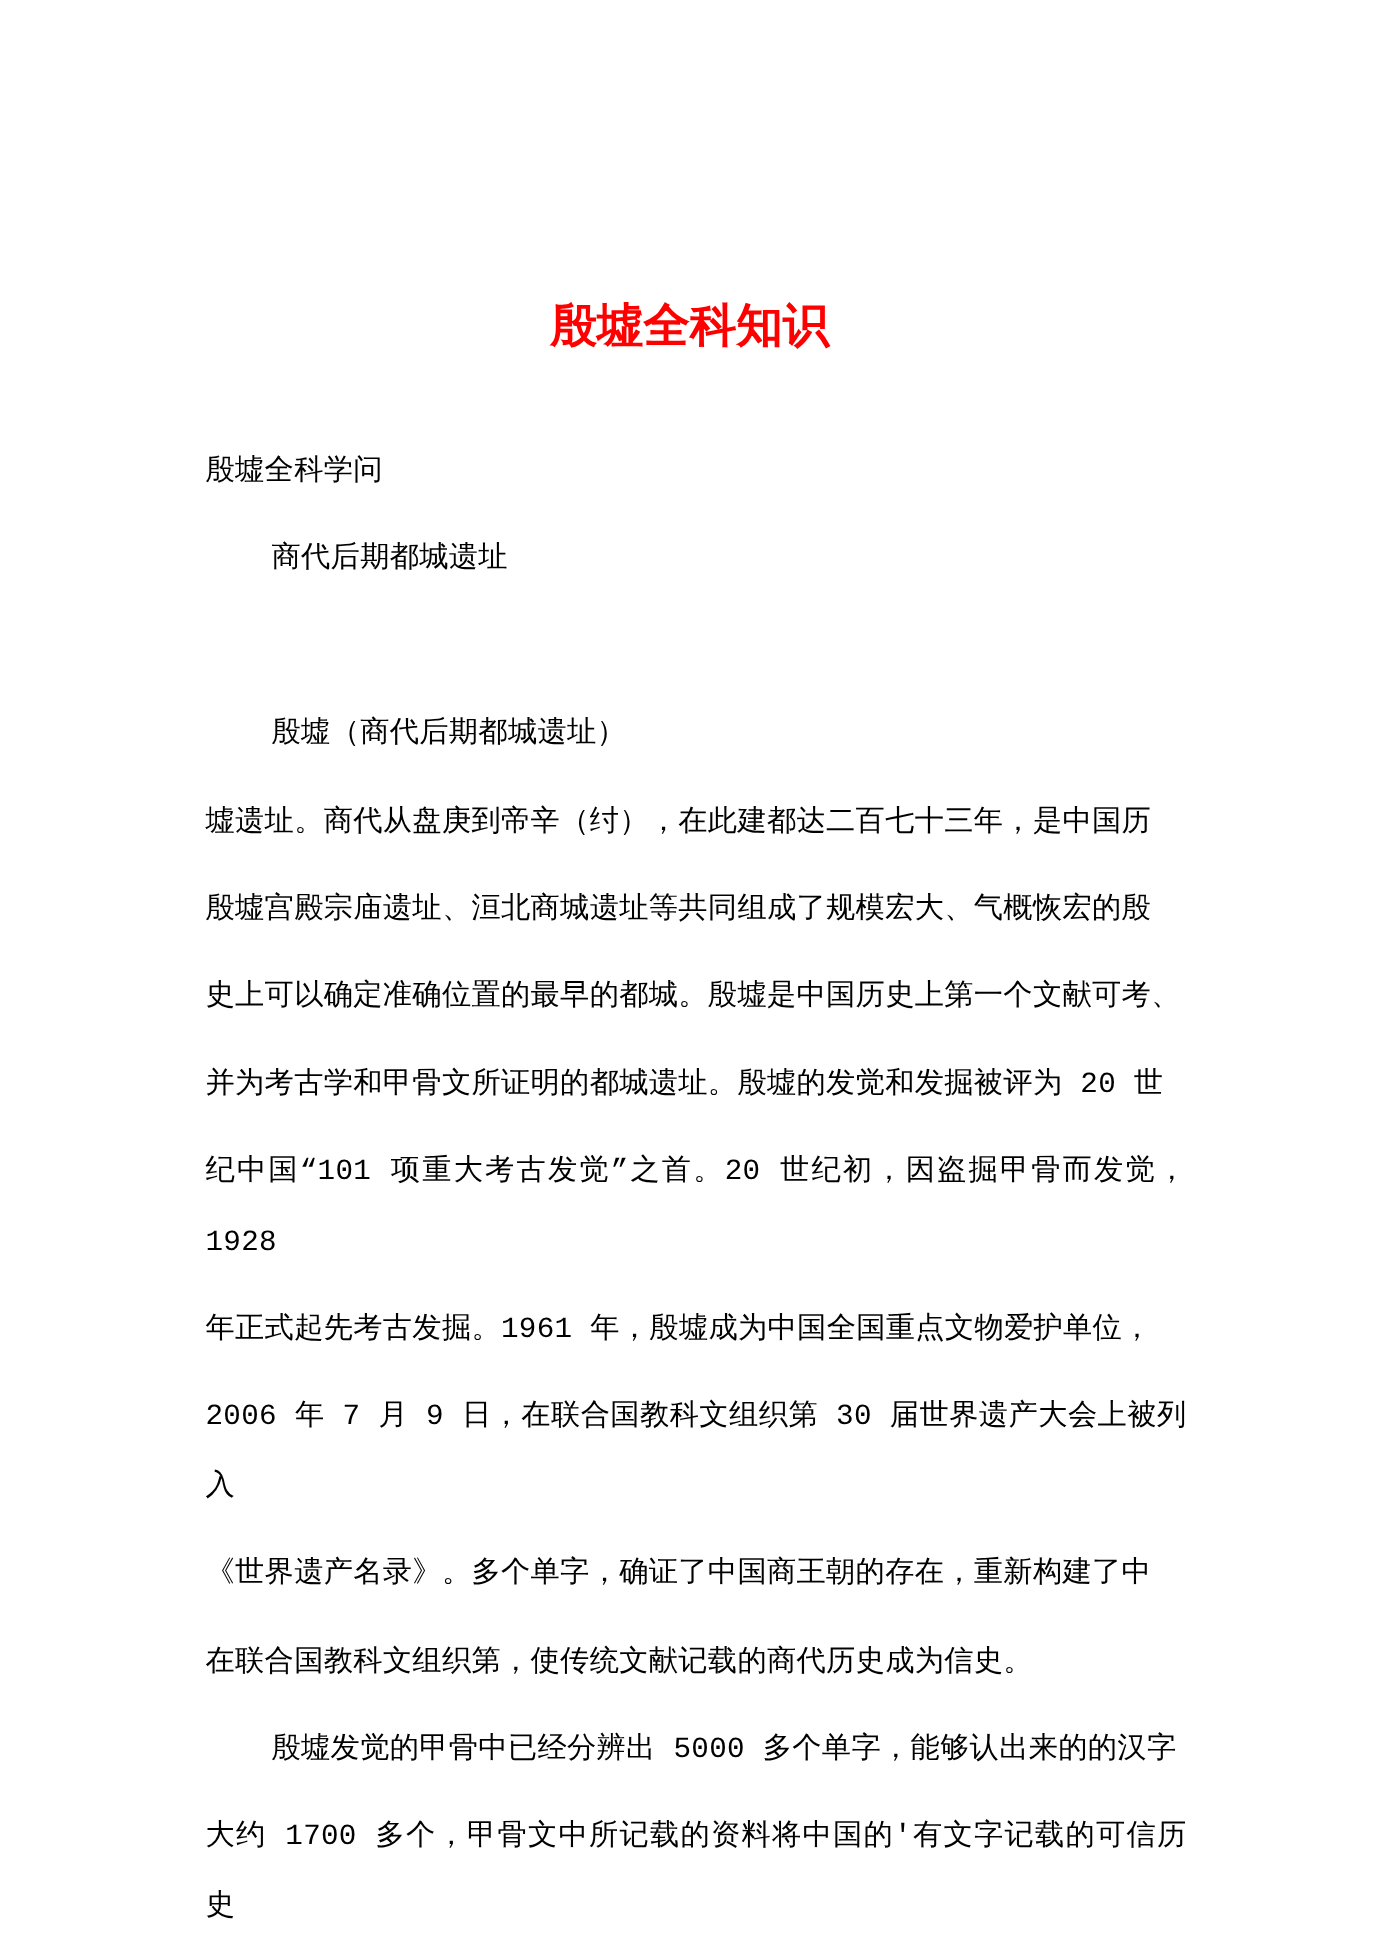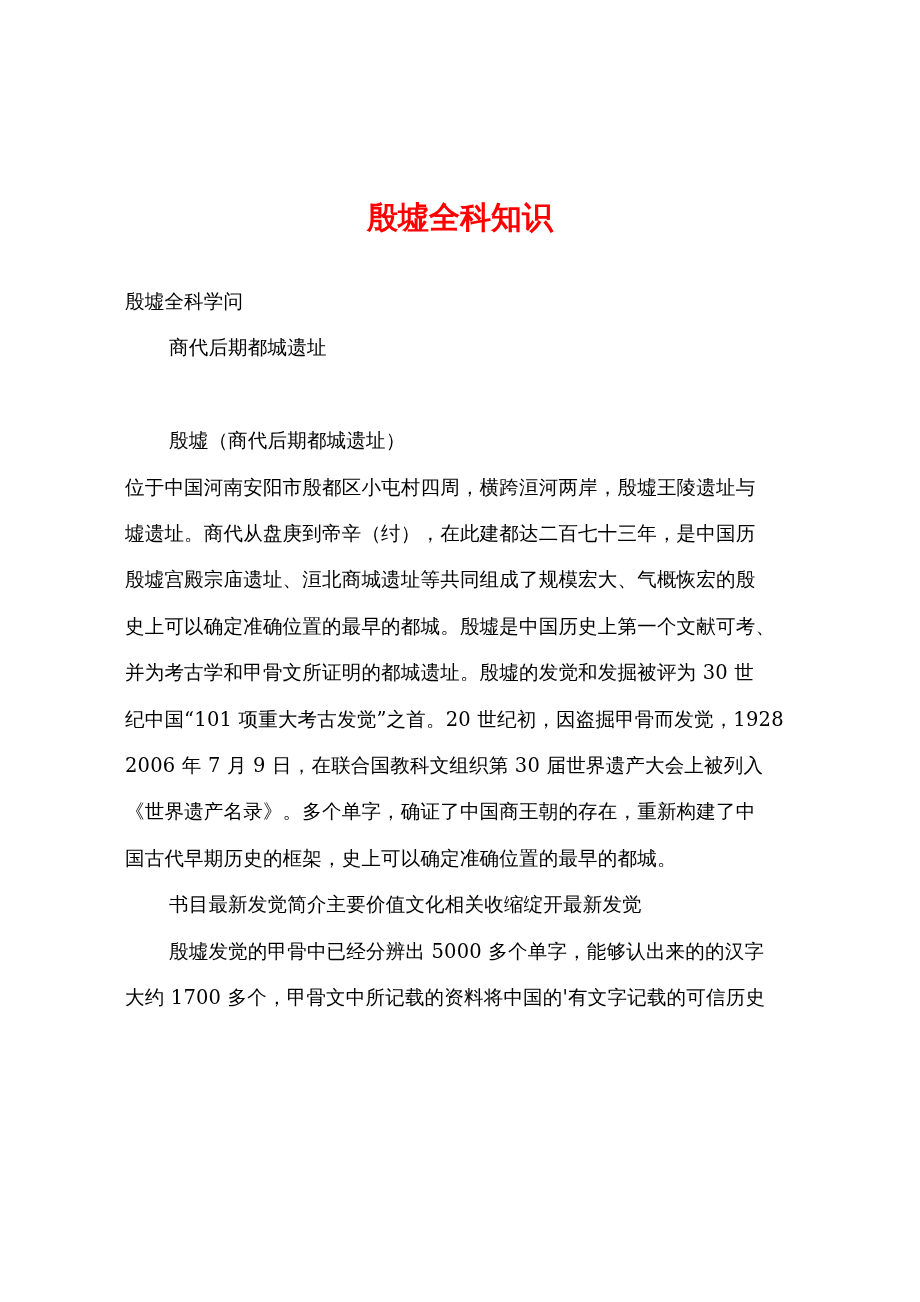--- a/index.html
+++ b/index.html
@@ -38,50 +38,50 @@
   .body {
     position: absolute;
     left: 125px;
     top: 279px;
     width: 678px;
     font-size: 19.5px;
     line-height: 46.4px;
     letter-spacing: 0.2px;
   }
   .body p {
-    margin: 0;
+    margin: 12px;
     text-align: justify;
     text-align-last: left;
+    font-family: Liberation Mono, monospace;
   }
   .indent {
     text-indent: 44px;
   }
   .gap {
     height: 46.4px;
   }
 </style>
 </head>
 <body>
 
 <div class="page">
 
   <div class="title" style="color:#FF0000;">殷墟全科知识</div>
 
   <div class="body">
     <p>殷墟全科学问</p>
     <p class="indent">商代后期都城遗址</p>
     <div class="gap"></div>
     <p class="indent">殷墟（商代后期都城遗址）</p>
-    <p>位于中国河南安阳市殷都区小屯村四周，横跨洹河两岸，殷墟王陵遗址与</p>
     <p>墟遗址。商代从盘庚到帝辛（纣），在此建都达二百七十三年，是中国历</p>
     <p>殷墟宫殿宗庙遗址、洹北商城遗址等共同组成了规模宏大、气概恢宏的殷</p>
     <p>史上可以确定准确位置的最早的都城。殷墟是中国历史上第一个文献可考、</p>
-    <p>并为考古学和甲骨文所证明的都城遗址。殷墟的发觉和发掘被评为 30 世</p>
+    <p>并为考古学和甲骨文所证明的都城遗址。殷墟的发觉和发掘被评为 20 世</p>
     <p>纪中国“101 项重大考古发觉”之首。20 世纪初，因盗掘甲骨而发觉，1928</p>
+    <p>年正式起先考古发掘。1961 年，殷墟成为中国全国重点文物爱护单位，</p>
     <p>2006 年 7 月 9 日，在联合国教科文组织第 30 届世界遗产大会上被列入</p>
     <p>《世界遗产名录》。多个单字，确证了中国商王朝的存在，重新构建了中</p>
-    <p>国古代早期历史的框架，史上可以确定准确位置的最早的都城。</p>
-    <p class="indent">书目最新发觉简介主要价值文化相关收缩绽开最新发觉</p>
+    <p>在联合国教科文组织第，使传统文献记载的商代历史成为信史。</p>
     <p class="indent">殷墟发觉的甲骨中已经分辨出 5000 多个单字，能够认出来的的汉字</p>
     <p>大约 1700 多个，甲骨文中所记载的资料将中国的'有文字记载的可信历史</p>
   </div>
 
 </div>
 
 </body></html>

